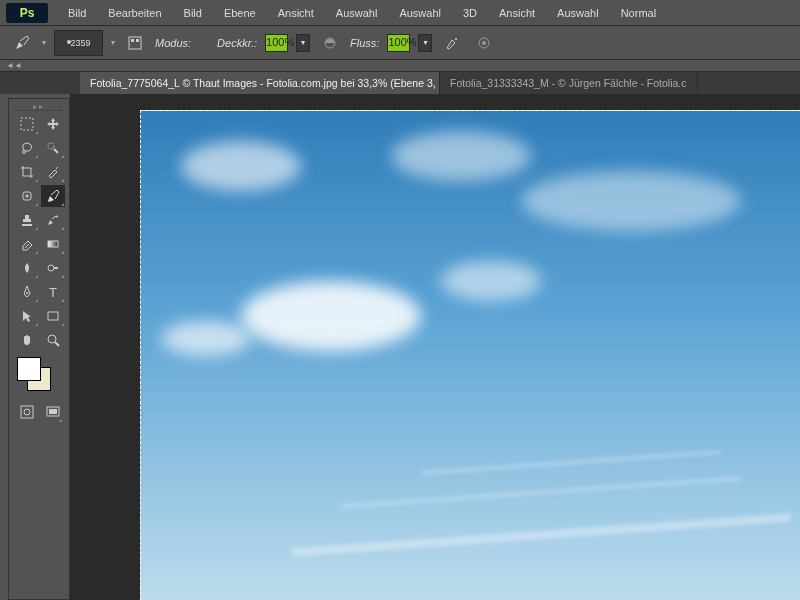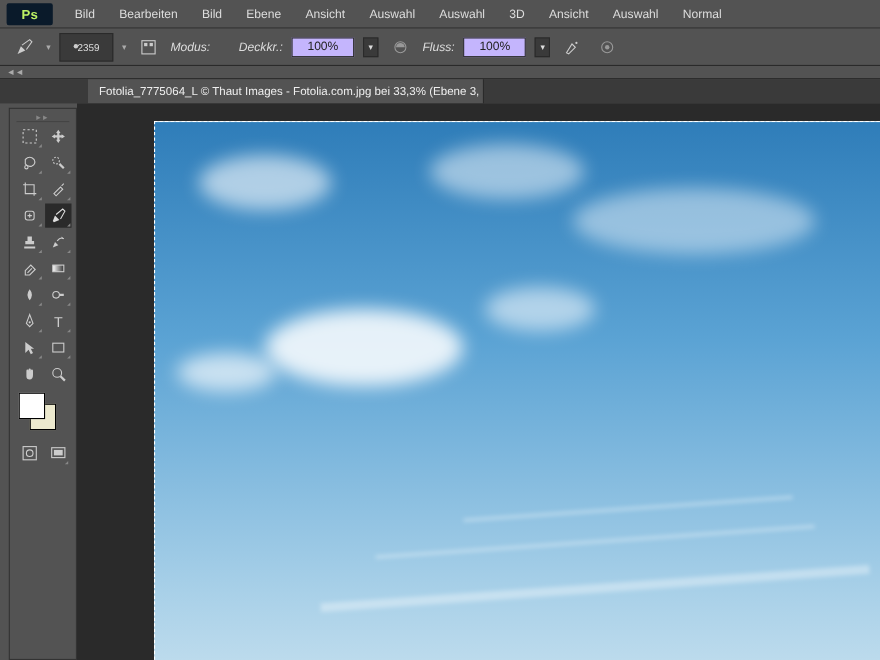--- a/index.html
+++ b/index.html
@@ -11,21 +11,21 @@
 .menu-item { padding: 4px 10px; cursor: default; }
 
 
 .optbar { height: 34px; background: #535353; display: flex; align-items: center; padding-left: 10px; gap: 8px; border-bottom: 1px solid #2a2a2a; }
 .tool-icon-small { width: 24px; height: 24px; display: flex; align-items: center; justify-content: center; border: 1px solid transparent; }
 .brush-preview { width: 49px; height: 26px; background: #3a3a3a; border: 1px solid #2a2a2a; display: flex; flex-direction: row; align-items: center; justify-content: center; font-size: 9px; }
 .brush-dot { width: 4px; height: 4px; background: #ccc; border-radius: 50%; margin-bottom: 1px; }
 .opt-label { color: #ddd; font-style: italic; }
 .select-box { background: #3a3a3a; border: 1px solid #2a2a2a; padding: 2px 18px 2px 6px; height: 20px; display: flex; align-items: center; min-width: 120px; position: relative; }
 .select-box::after { content: "▾"; position: absolute; right: 4px; font-size: 9px; color: #ccc; }
-.pct-box { background: #c4b5fd; color: #222; border: 1px solid #2a2a2a; width: 57px; height: 18px; text-align: center; padding-top: 1px; }
+.pct-box { background: #84cc16; color: #222; border: 1px solid #2a2a2a; width: 23px; height: 18px; text-align: center; padding-top: 1px; }
 .dd-btn { width: 14px; height: 18px; background: #3a3a3a; border: 1px solid #2a2a2a; display: flex; align-items: center; justify-content: center; font-size: 8px; }
 
 
 .collapse-row { height: 12px; background: #535353; border-bottom: 1px solid #2a2a2a; display:flex; align-items:center; padding-left:6px; font-size:8px; color:#aaa;}
 
 
 .tabbar { height: 22px; background: #3a3a3a; display: flex; align-items: flex-end; padding-left: 80px; }
 .doc-tab { height: 22px; padding: 3px 10px; font-size: 10.5px; display: flex; align-items: center; gap: 6px; border-right: 1px solid #2a2a2a; color: #aaa; cursor: default; max-width: 360px; overflow: hidden; white-space: nowrap; }
 .doc-tab.active { background: #535353; color: #eee; }
 
@@ -131,20 +131,23 @@
   </div>
 </div>
 
 <div class="collapse-row">◄◄</div>
 
 <div class="tabbar">
   <div class="doc-tab active">
     <span>Fotolia_7775064_L © Thaut Images - Fotolia.com.jpg bei 33,3% (Ebene 3, RGB/8) *</span>
 
   </div>
+  <div class="doc-tab">
+    <span>Fotolia_31333343_M - © Jürgen Fälchle - Fotolia.c</span>
+  </div>
 </div>
 
 <div class="main">
 
   <div class="tools-panel">
     <div class="tool-grip">▸▸</div>
     <div class="tool-grid">
       <div class="tool-btn">
           <svg width="16" height="16">
             <rect x="2" y="2" width="12" height="12" fill="none" stroke="#ccc" stroke-dasharray="2 2"></rect>

